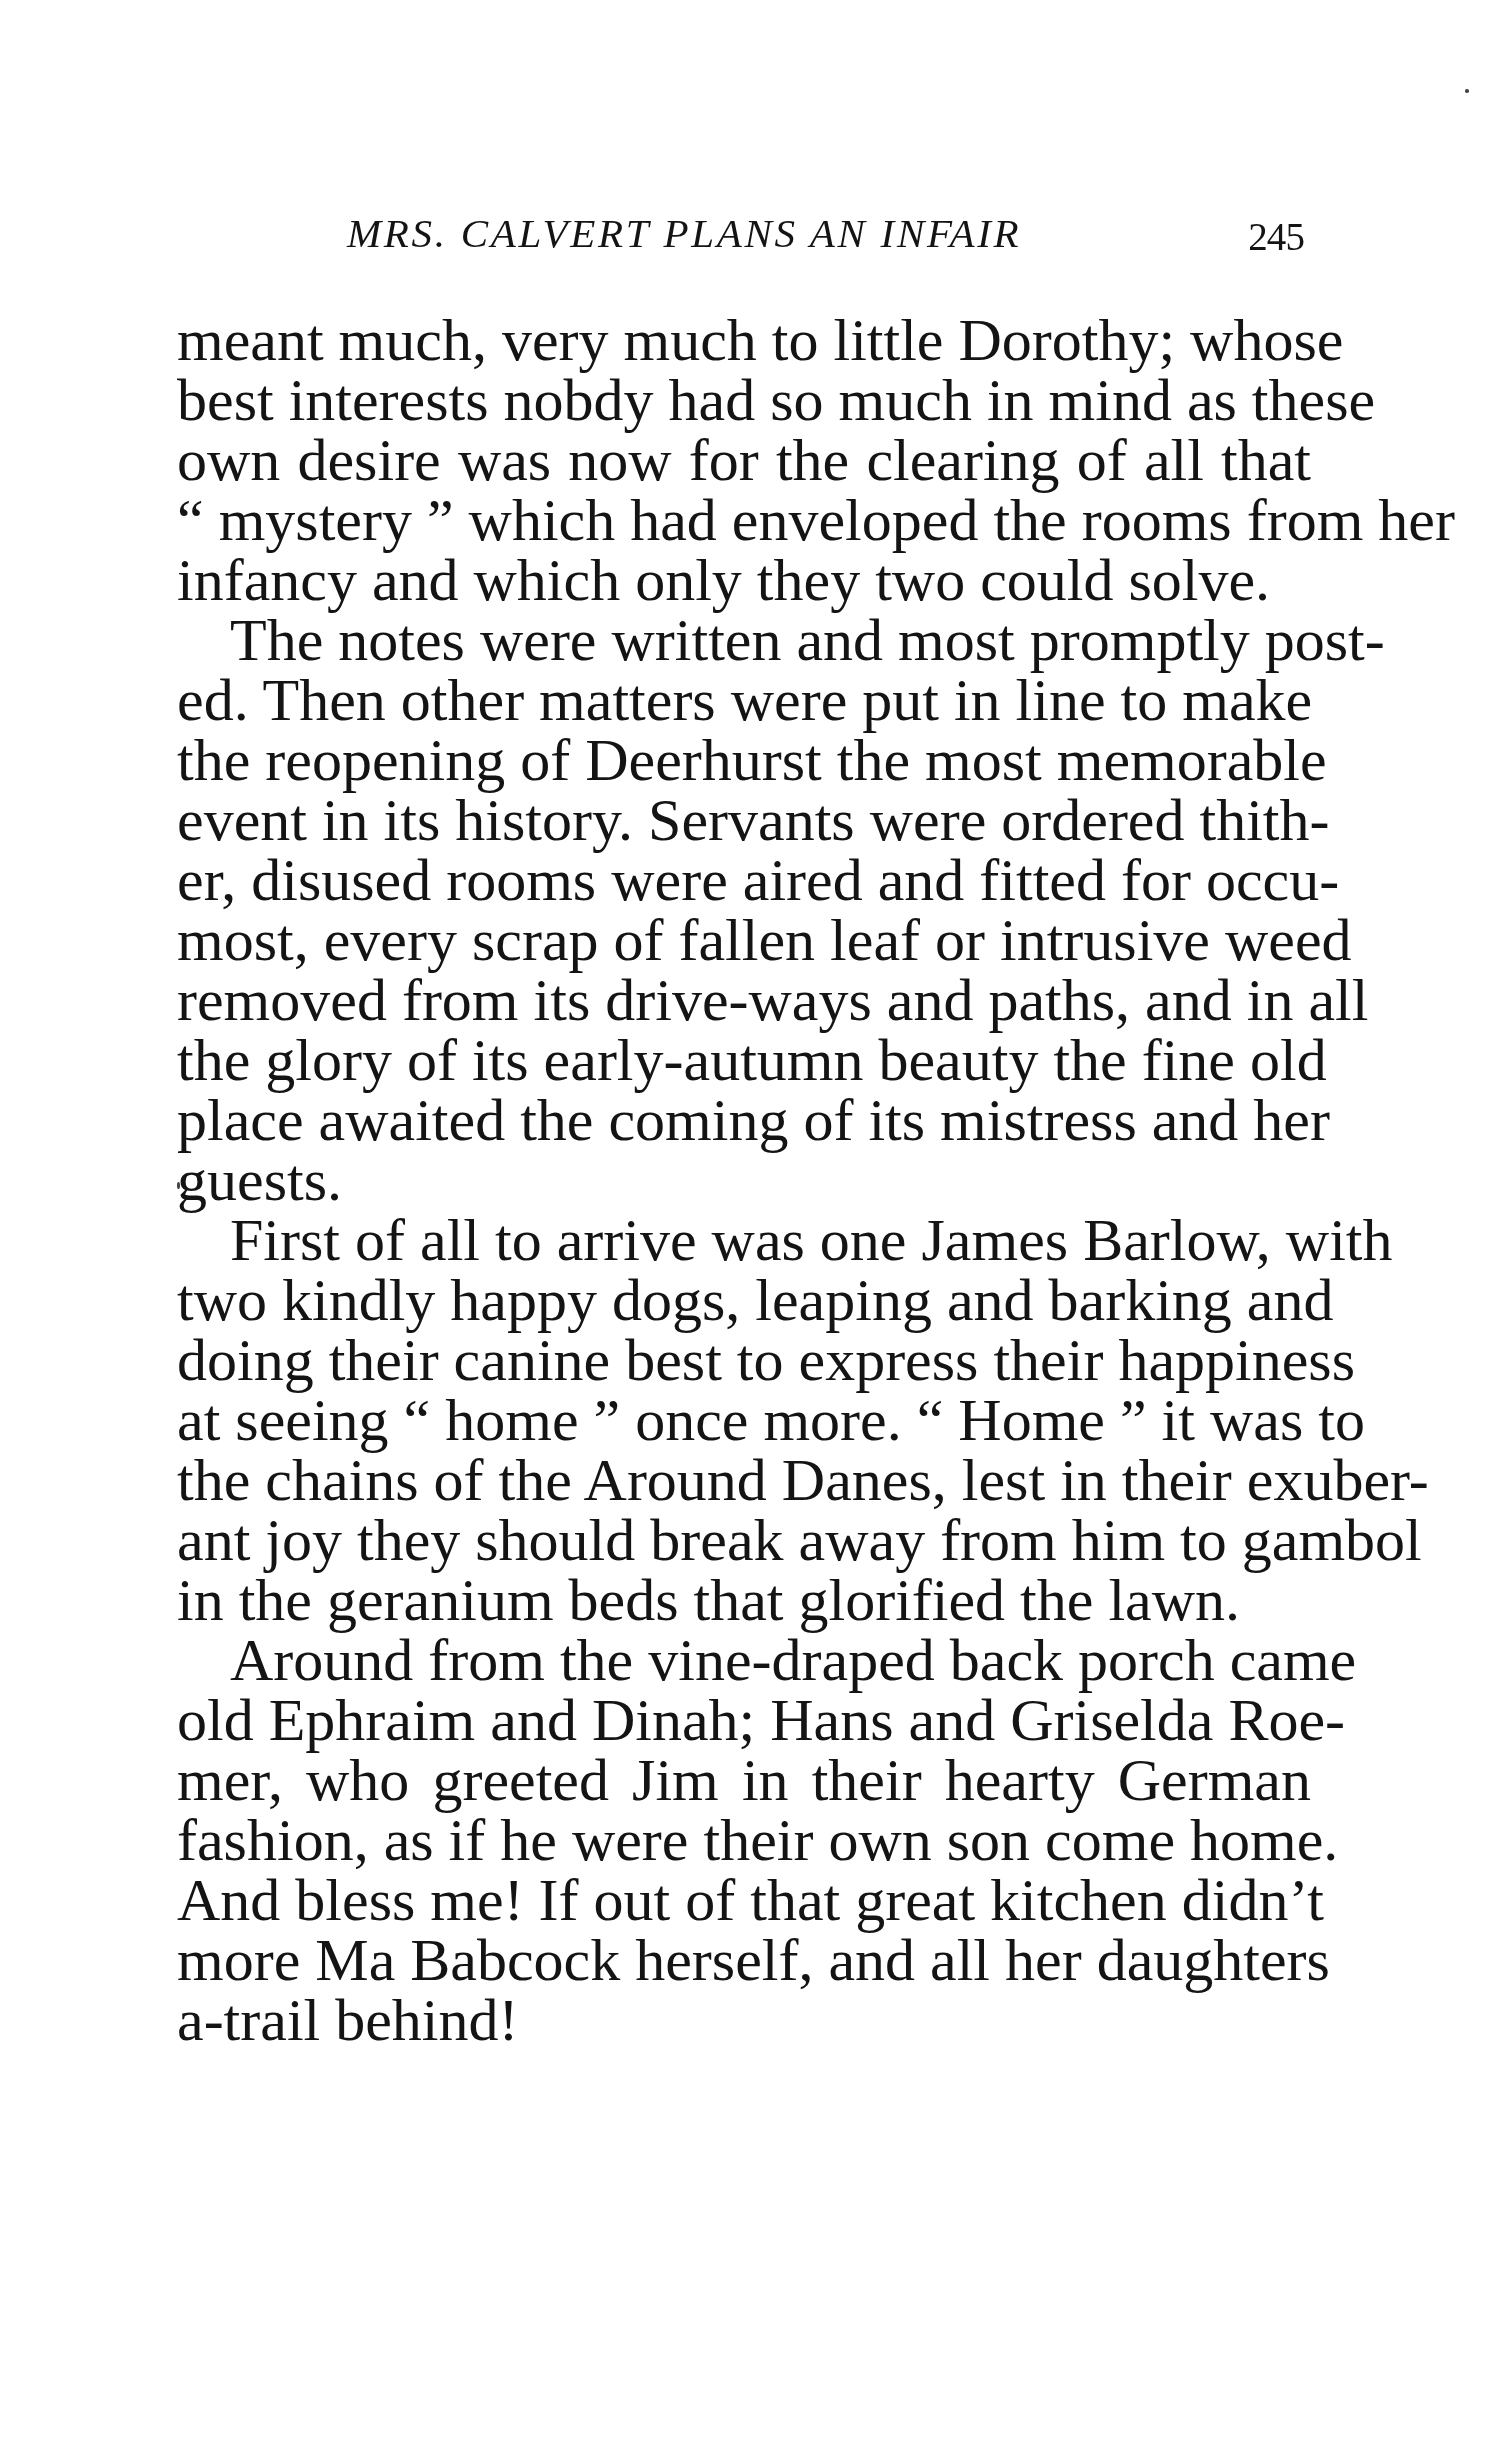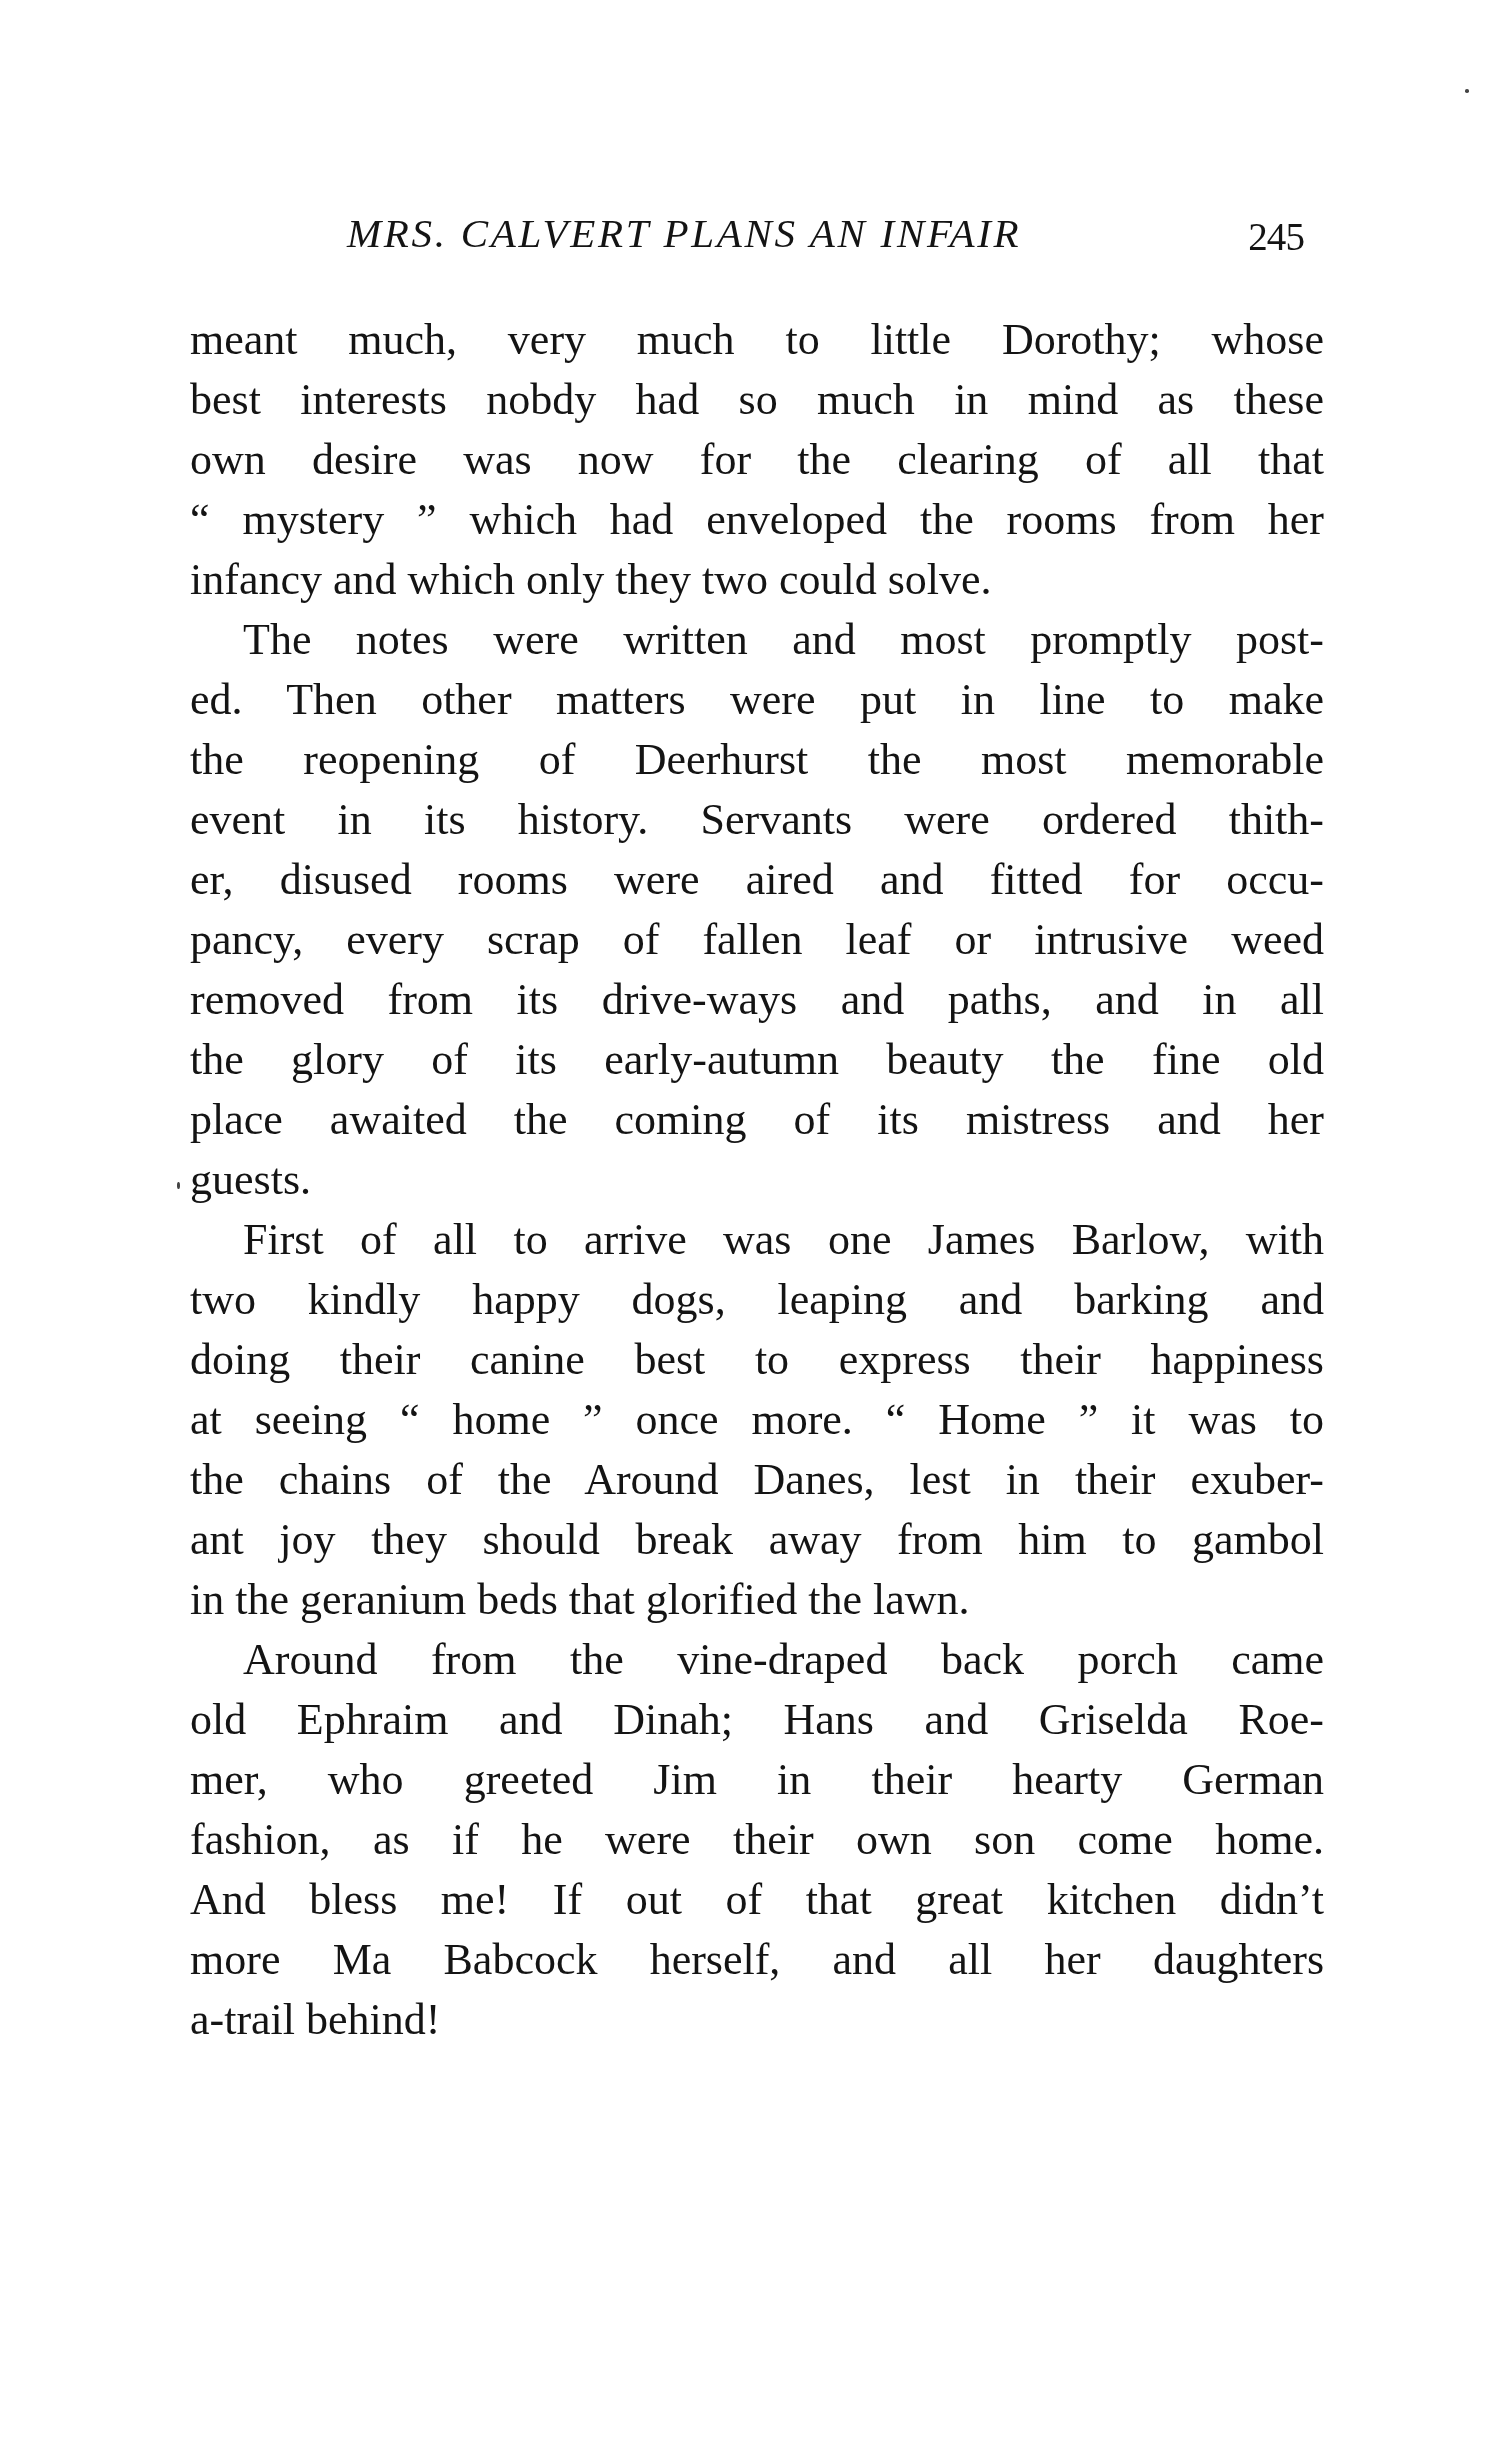--- a/index.html
+++ b/index.html
@@ -41,24 +41,24 @@
     .page-number {
       position: absolute;
       right: 0;
       top: 3.5px;
       font-size: 39px;
       line-height: 62px;
       letter-spacing: -0.9px;
     }
     .text-block {
       position: absolute;
-      left: 190px;
+      left: 177px;
       top: 310px;
       width: 1134px;
-      font-size: 44px;
+      font-size: 60px;
       line-height: 60px;
     }
     .line {
       display: block;
       height: 60px;
       white-space: nowrap;
       text-align: justify;
       text-align-last: justify;
     }
     .line.last {
@@ -93,21 +93,21 @@
       <span class="line">“ mystery ” which had enveloped the rooms from her</span>
       <span class="line last">infancy and which only they two could solve.</span>
     </div>
 
     <div>
       <span class="line indent">The notes were written and most promptly post-</span>
       <span class="line">ed.  Then other matters were put in line to make</span>
       <span class="line">the reopening of Deerhurst the most memorable</span>
       <span class="line">event in its history.  Servants were ordered thith-</span>
       <span class="line">er, disused rooms were aired and fitted for occu-</span>
-      <span class="line">pancy, every scrap of fallen leaf or intrusive weed</span>
+      <span class="line">most, every scrap of fallen leaf or intrusive weed</span>
       <span class="line">removed from its drive-ways and paths, and in all</span>
       <span class="line">the glory of its early-autumn beauty the fine old</span>
       <span class="line">place awaited the coming of its mistress and her</span>
       <span class="line last">guests.</span>
     </div>
 
     <div>
       <span class="line indent">First of all to arrive was one James Barlow, with</span>
       <span class="line">two kindly happy dogs, leaping and barking and</span>
       <span class="line">doing their canine best to express their happiness</span>

